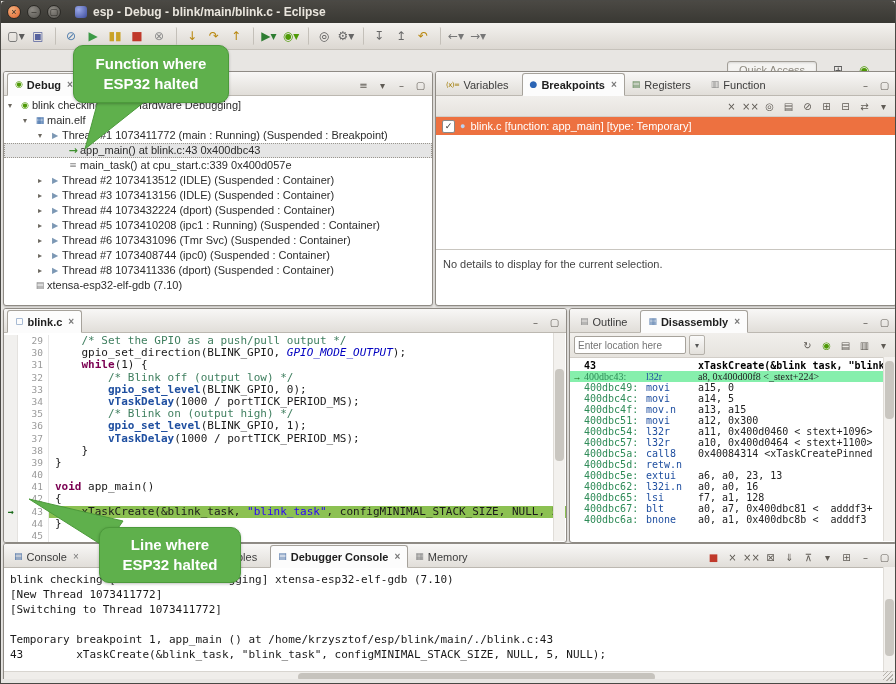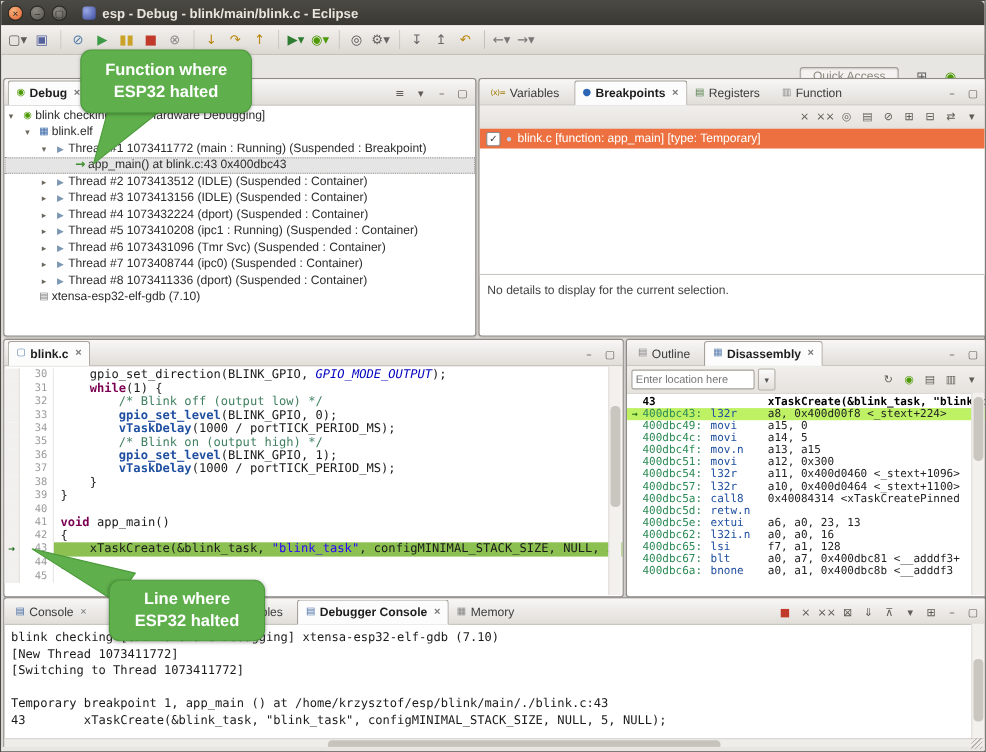--- a/index.html
+++ b/index.html
@@ -97,21 +97,21 @@
              font-family:"Liberation Sans",sans-serif;}
   .loc-drop{width:14px;height:18px;border:1px solid #b5b1aa;border-radius:2px;background:linear-gradient(#fafafa,#e3e0db);
             font-size:8px;display:flex;align-items:center;justify-content:center;color:#555;}
   .dis-rows{padding-top:2px;}
   .dis-row{display:flex;height:11px;line-height:11px;font-family:"DejaVu Sans Mono",monospace;font-size:10px;white-space:pre;}
   .dis-mark{width:14px;flex:none;text-align:center;}
   [data-name="disasm-pointer-icon"]::before{content:"→";color:#1c6b1c;font-weight:bold;font-size:9px;}
   .dis-addr{width:62px;flex:none;color:#2e8b57;}
   .dis-op{width:52px;flex:none;color:#1f4fa0;}
   .dis-args{flex:1;color:#222;overflow:hidden;}
-  .dis-row[data-current="true"]{background:#bef264;}
+  .dis-row[data-current="true"]{background:#86efac;font-family:Liberation Serif, serif;}
   .dis-row[data-kind="source"] .dis-addr,
   .dis-row[data-kind="source"] .dis-args{color:#000;font-weight:bold;}
   
   .console-panel{left:2px;top:542px;width:892px;height:138px;}
   [data-name="console-icon"]::before{content:"▤";color:#4a6fa5;}
   [data-name="executables-icon"]::before{content:"▣";color:#57804f;}
   [data-name="memory-icon"]::before{content:"▦";color:#888;}
   .tab-executables{margin-left:92px;}
   .console-body{padding:4px 6px 0 6px;}
   .console-line{min-height:15px;line-height:15px;font-family:"DejaVu Sans Mono",monospace;font-size:11px;color:#1a1a1a;white-space:pre;}
@@ -229,35 +229,40 @@
 
         <div class="tree-row" data-name="debug-tree-item" data-level="0">
           <span class="expander" data-name="tree-expander-icon">▾</span>
           <span class="ticon" data-name="launch-icon"></span>
           <span class="tlabel" data-name="tree-item-label">blink checking [GDB Hardware Debugging]</span>
         </div>
 
         <div class="tree-row" data-name="debug-tree-item" data-level="1">
           <span class="expander" data-name="tree-expander-icon">▾</span>
           <span class="ticon" data-name="elf-icon"></span>
-          <span class="tlabel" data-name="tree-item-label">blink.elf</span>
+          <span class="tlabel" data-name="tree-item-label">main.elf</span>
         </div>
 
         <div class="tree-row" data-name="debug-tree-item" data-level="2">
           <span class="expander" data-name="tree-expander-icon">▾</span>
           <span class="ticon" data-name="thread-icon"></span>
           <span class="tlabel" data-name="tree-item-label">Thread #1 1073411772 (main : Running) (Suspended : Breakpoint)</span>
         </div>
 
         <div class="tree-row" data-name="debug-tree-item" data-level="3" data-selected="true">
           <span class="expander" data-name="tree-expander-icon"></span>
           <span class="ticon" data-name="frame-current-icon"></span>
           <span class="tlabel" data-name="tree-item-label">app_main() at blink.c:43 0x400dbc43</span>
         </div>
 
+        <div class="tree-row" data-name="debug-tree-item" data-level="3">
+          <span class="expander" data-name="tree-expander-icon"></span>
+          <span class="ticon" data-name="frame-icon"></span>
+          <span class="tlabel" data-name="tree-item-label">main_task() at cpu_start.c:339 0x400d057e</span>
+        </div>
 
         <div class="tree-row" data-name="debug-tree-item" data-level="2">
           <span class="expander" data-name="tree-expander-icon">▸</span>
           <span class="ticon" data-name="thread-icon"></span>
           <span class="tlabel" data-name="tree-item-label">Thread #2 1073413512 (IDLE) (Suspended : Container)</span>
         </div>
 
         <div class="tree-row" data-name="debug-tree-item" data-level="2">
           <span class="expander" data-name="tree-expander-icon">▸</span>
           <span class="ticon" data-name="thread-icon"></span>
@@ -376,20 +381,25 @@
       </div>
       <div class="hdr-icons">
 
           <span class="hicon" data-name="minimize-icon" title="minimize-icon">–</span>
 
           <span class="hicon" data-name="maximize-icon" title="maximize-icon">▢</span>
         </div>
     </div>
     <div class="code-area" data-name="code-editor">
 
+        <div class="code-line" data-name="code-line">
+          <span class="cl-ruler" data-name="gutter-marker"></span>
+          <span class="cl-no" data-name="line-number">29</span>
+          <span class="cl-code" data-name="code-text"><span class="tok-cm" data-name="code-token">    /* Set the GPIO as a push/pull output */</span></span>
+        </div>
 
         <div class="code-line" data-name="code-line">
           <span class="cl-ruler" data-name="gutter-marker"></span>
           <span class="cl-no" data-name="line-number">30</span>
           <span class="cl-code" data-name="code-text"><span class="tok-pl" data-name="code-token">    gpio_set_direction(BLINK_GPIO, </span><span class="tok-it" data-name="code-token">GPIO_MODE_OUTPUT</span><span class="tok-pl" data-name="code-token">);</span></span>
         </div>
 
         <div class="code-line" data-name="code-line">
           <span class="cl-ruler" data-name="gutter-marker"></span>
           <span class="cl-no" data-name="line-number">31</span>

